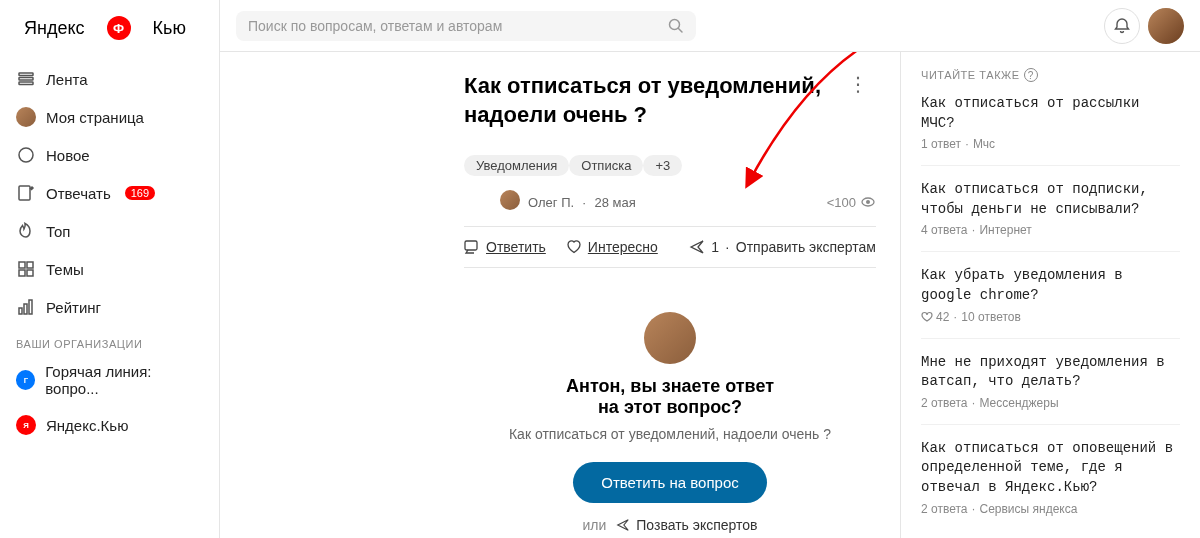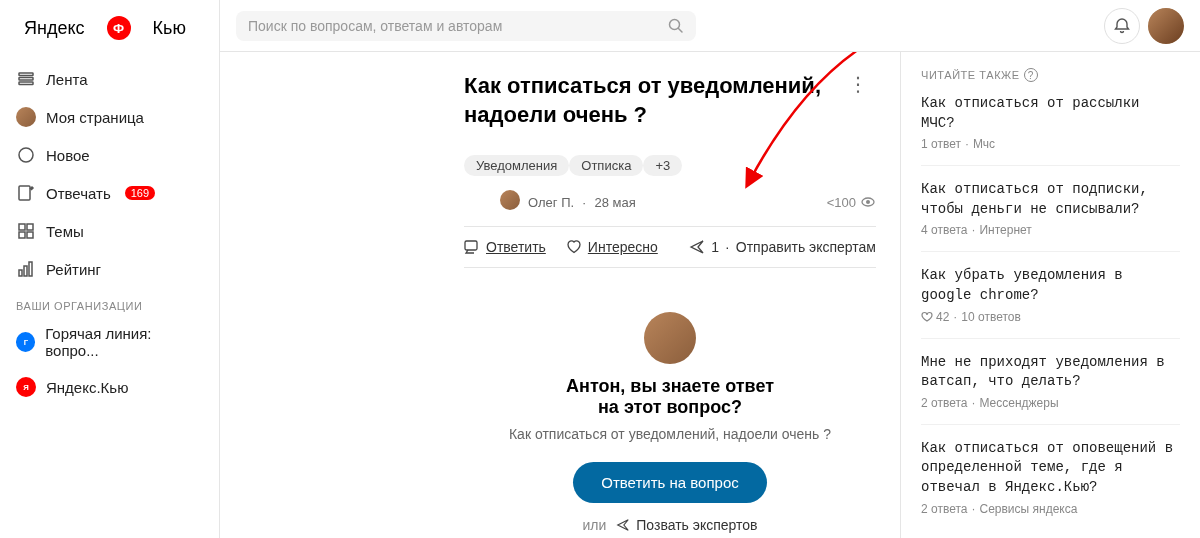--- a/index.html
+++ b/index.html
@@ -106,20 +106,28 @@
       <div class="nav-icon">
         <svg viewBox="0 0 18 18" fill="none" stroke="#555" stroke-width="1.5">
             <rect x="2" y="2" width="11" height="14" rx="1"></rect>
             <path d="M13 5l2-2 1 1-2 2"></path>
           </svg>
       </div>
       <span>Отвечать</span>
       <span class="nav-badge">169</span>
     </div>
 
+    <div class="nav-item">
+      <div class="nav-icon">
+        <svg viewBox="0 0 18 18" fill="none" stroke="#555" stroke-width="1.5">
+            <path d="M9 15c-3.3 0-6-2.7-6-6 0-2 1-4 2.5-5.5C6 5 7 6 7 7c1-1.5 1.5-3.5 1-5.5C11 3 13 6 13 9c0 3.3-1.8 6-4 6z"></path>
+          </svg>
+      </div>
+      <span>Топ</span>
+    </div>
 
     <div class="nav-item">
       <div class="nav-icon">
         <svg viewBox="0 0 18 18" fill="none" stroke="#555" stroke-width="1.5">
             <rect x="2" y="2" width="6" height="6"></rect>
             <rect x="10" y="2" width="6" height="6"></rect>
             <rect x="2" y="10" width="6" height="6"></rect>
             <rect x="10" y="10" width="6" height="6"></rect>
           </svg>
       </div>

